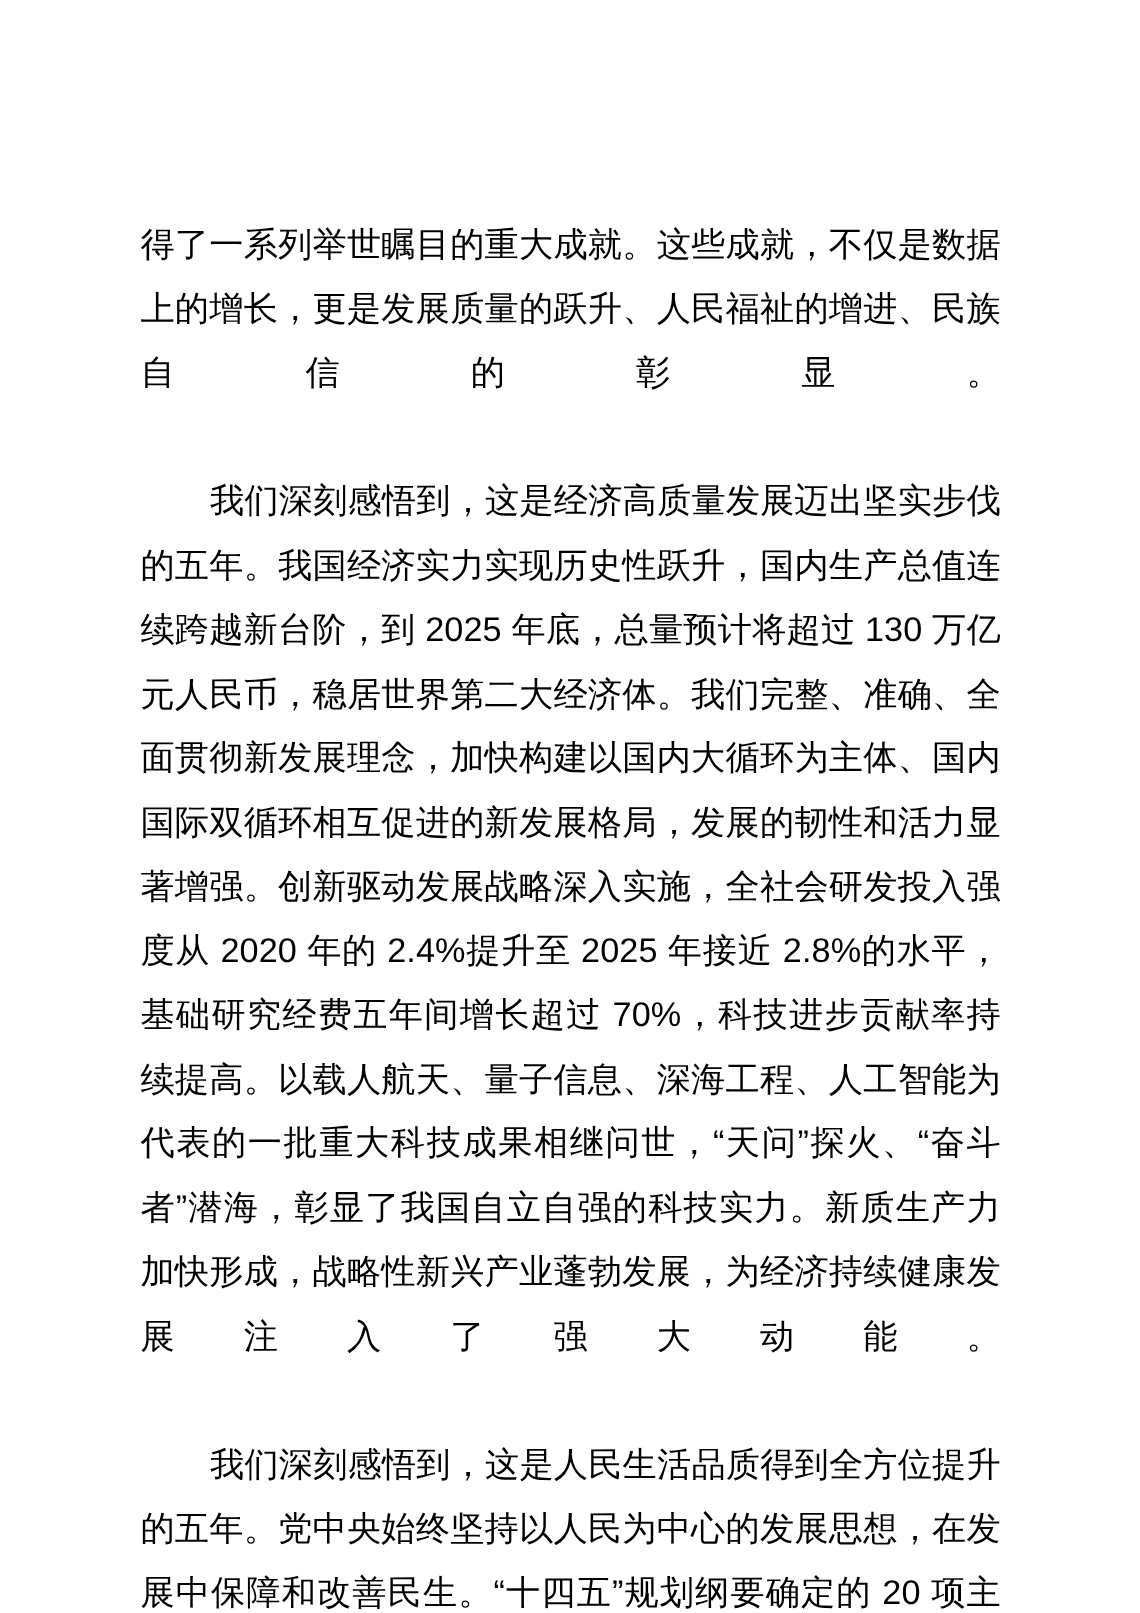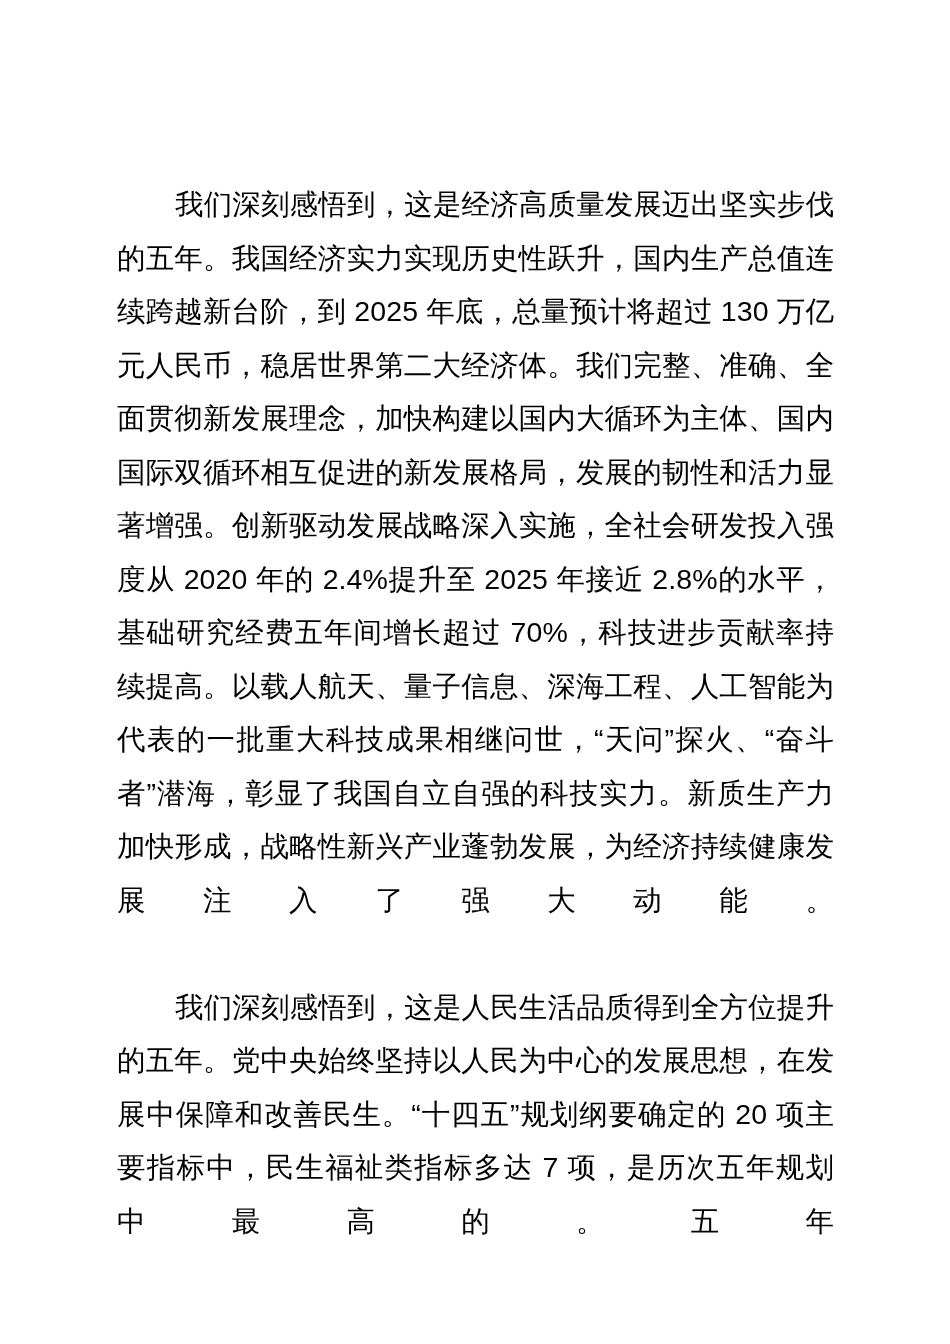--- a/index.html
+++ b/index.html
@@ -55,19 +55,20 @@
     display: inline-block;
     width: 100%;
   }
 </style>
 </head>
 <body>
 
 <div class="page">
   <div class="content">
 
+    <p class="para">得了一系列举世瞩目的重大成就。这些成就，不仅是数据上的增长，更是发展质量的跃升、人民福祉的增进、民族自信的彰显。</p>
 
     <p class="para indent">我们深刻感悟到，这是经济高质量发展迈出坚实步伐的五年。我国经济实力实现历史性跃升，国内生产总值连续跨越新台阶，到 2025 年底，总量预计将超过 130 万亿元人民币，稳居世界第二大经济体。我们完整、准确、全面贯彻新发展理念，加快构建以国内大循环为主体、国内国际双循环相互促进的新发展格局，发展的韧性和活力显著增强。创新驱动发展战略深入实施，全社会研发投入强度从 2020 年的 2.4%提升至 2025 年接近 2.8%的水平，基础研究经费五年间增长超过 70%，科技进步贡献率持续提高。以载人航天、量子信息、深海工程、人工智能为代表的一批重大科技成果相继问世，“天问”探火、“奋斗者”潜海，彰显了我国自立自强的科技实力。新质生产力加快形成，战略性新兴产业蓬勃发展，为经济持续健康发展注入了强大动能。</p>
 
     <p class="para indent">我们深刻感悟到，这是人民生活品质得到全方位提升的五年。党中央始终坚持以人民为中心的发展思想，在发展中保障和改善民生。“十四五”规划纲要确定的 20 项主要指标中，民生福祉类指标多达 7 项，是历次五年规划中最高的。五年</p>
 
   </div>
 </div>
 
 </body></html>

